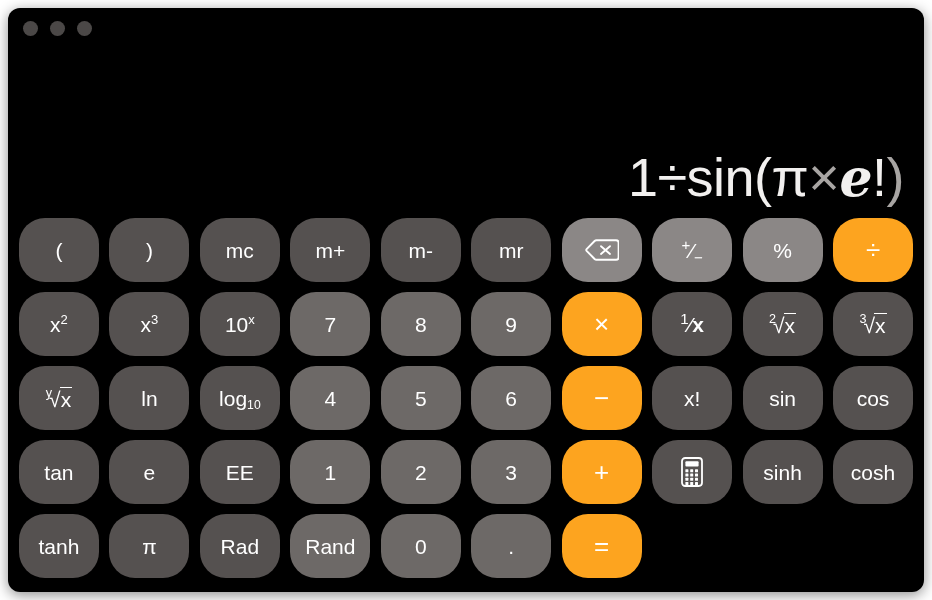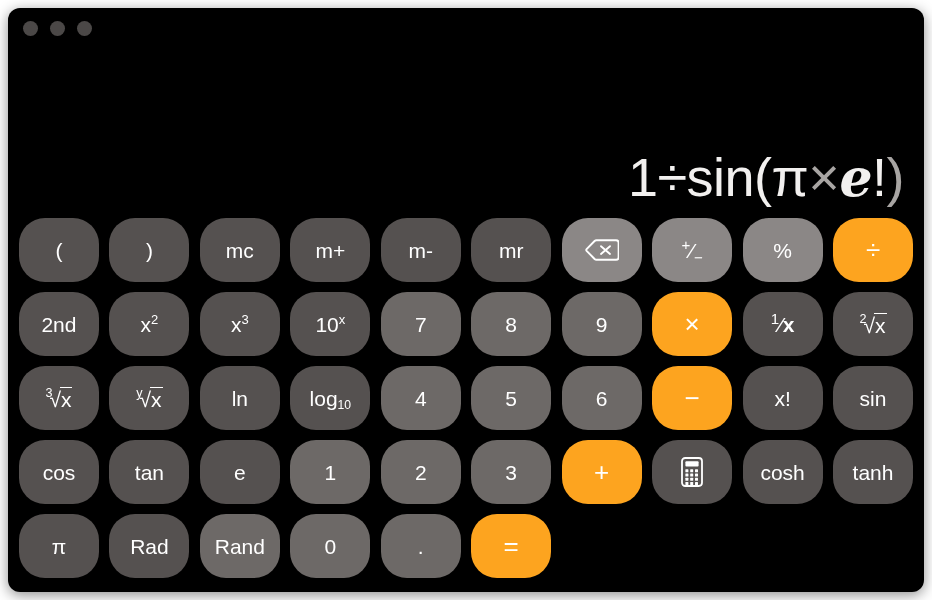--- a/index.html
+++ b/index.html
@@ -184,23 +184,20 @@
         <button class="key util">
           <span><span style="font-size:0.72em;vertical-align:super;line-height:0;">+</span>⁄<span style="font-size:0.72em;vertical-align:sub;line-height:0;">−</span></span>
         </button>
         <button class="key util">
           <span>%</span>
         </button>
         <button class="key op">
           <span>÷</span>
         </button>
         <button class="key fn">
-          <span>2nd</span>
-        </button>
-        <button class="key fn">
           <span>x<sup>2</sup></span>
         </button>
         <button class="key fn">
           <span>x<sup>3</sup></span>
         </button>
         <button class="key fn">
           <span>10<sup>x</sup></span>
         </button>
         <button class="key num">
           <span>7</span>
@@ -260,20 +257,23 @@
           <span>sin</span>
         </button>
         <button class="key fn">
           <span>cos</span>
         </button>
         <button class="key fn">
           <span>tan</span>
         </button>
         <button class="key fn">
           <span>e</span>
+        </button>
+        <button class="key fn">
+          <span>EE</span>
         </button>
         <button class="key num">
           <span>1</span>
         </button>
         <button class="key num">
           <span>2</span>
         </button>
         <button class="key num">
           <span>3</span>
         </button>
@@ -294,20 +294,23 @@
               <rect x="4.4" y="20.799999999999997" width="3.0" height="3.0" rx="0.5" fill="#fff"></rect>
               <rect x="9.2" y="20.799999999999997" width="3.0" height="3.0" rx="0.5" fill="#fff"></rect>
               <rect x="14" y="20.799999999999997" width="3.0" height="3.0" rx="0.5" fill="#fff"></rect>
               <rect x="4.4" y="25.099999999999998" width="3.0" height="3.0" rx="0.5" fill="#fff"></rect>
               <rect x="9.2" y="25.099999999999998" width="3.0" height="3.0" rx="0.5" fill="#fff"></rect>
               <rect x="14" y="25.099999999999998" width="3.0" height="3.0" rx="0.5" fill="#fff"></rect>
             </svg>
           </span>
         </button>
         <button class="key fn">
+          <span>sinh</span>
+        </button>
+        <button class="key fn">
           <span>cosh</span>
         </button>
         <button class="key fn">
           <span>tanh</span>
         </button>
         <button class="key fn">
           <span>π</span>
         </button>
         <button class="key fn">
           <span>Rad</span>

